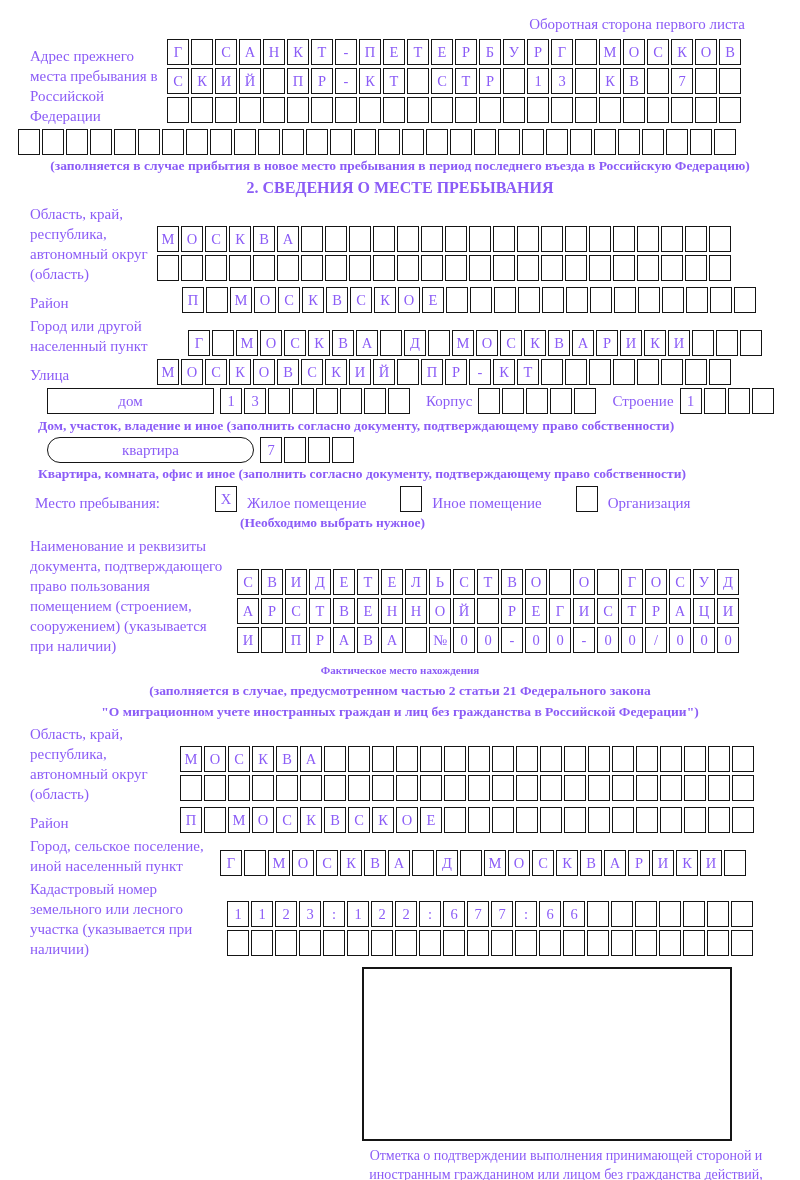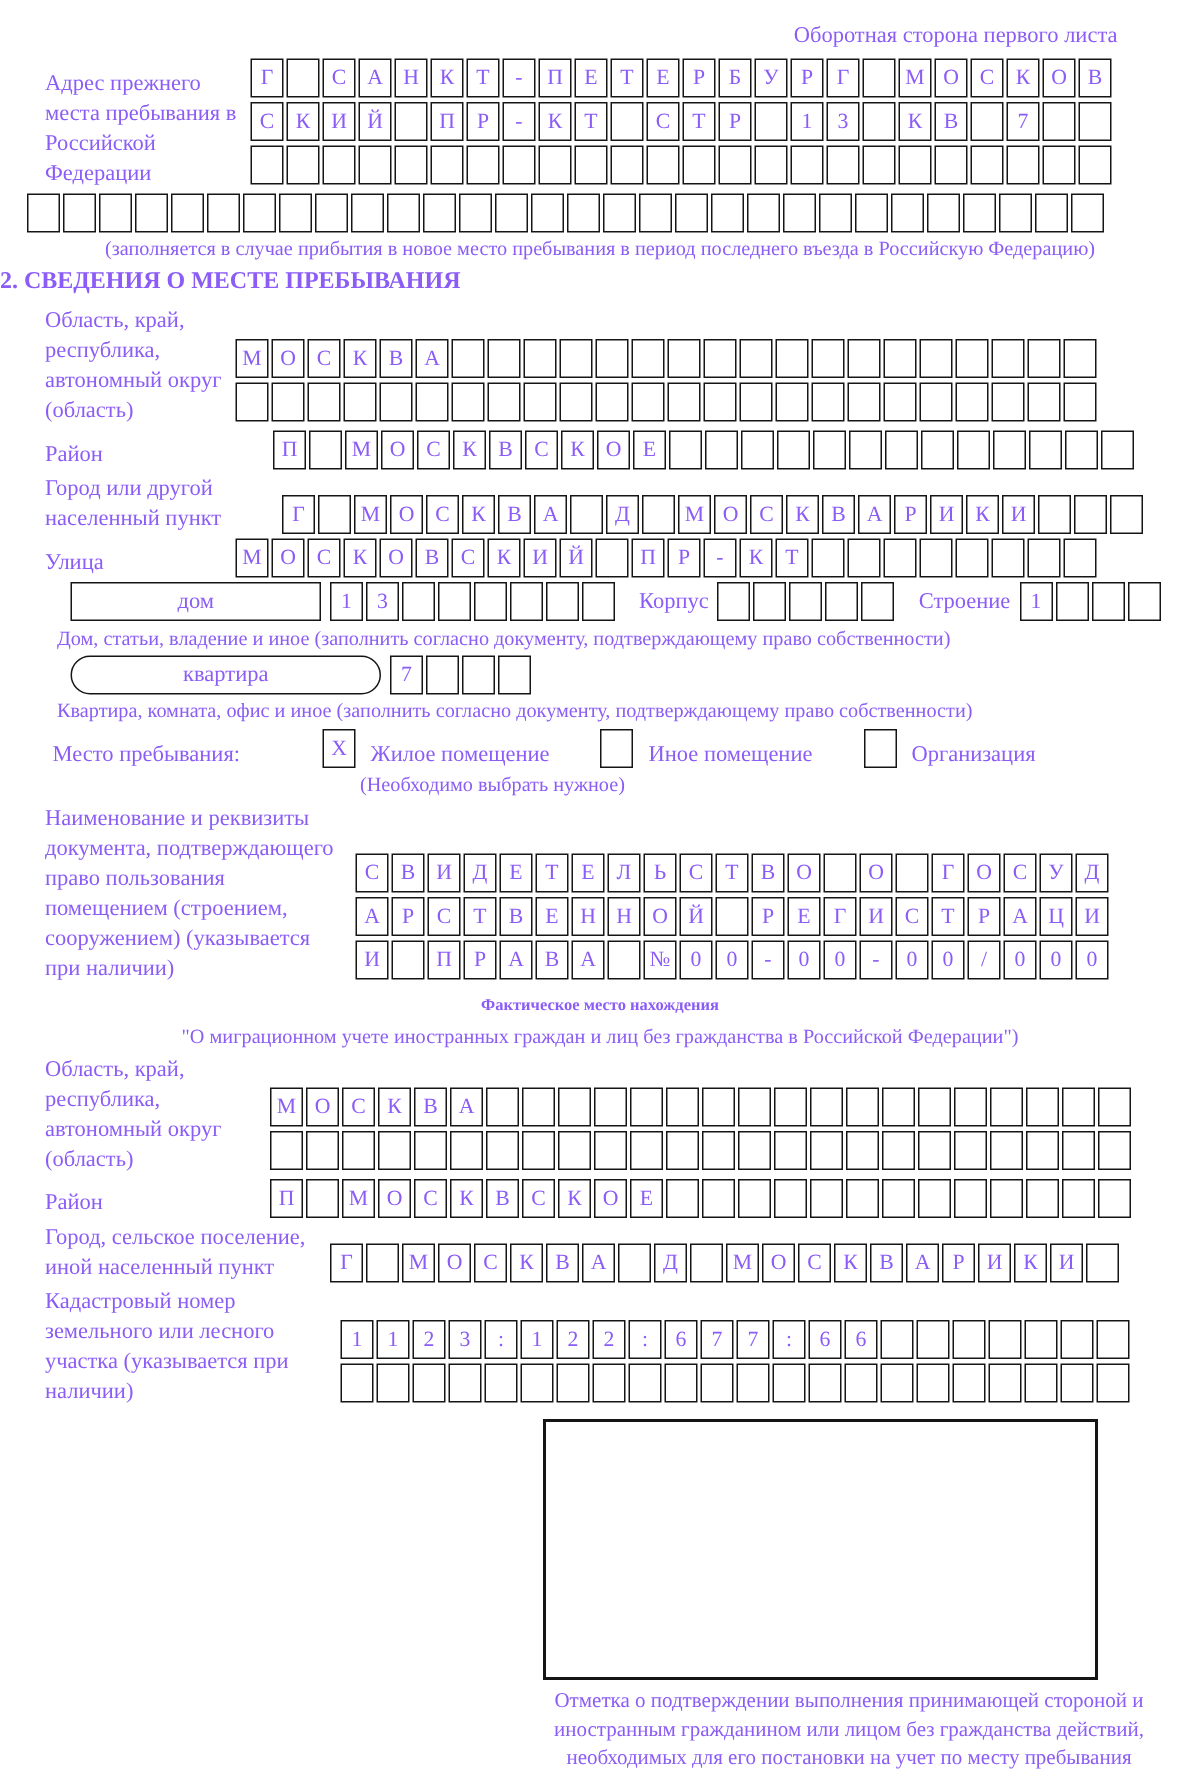--- a/index.html
+++ b/index.html
@@ -13,24 +13,24 @@
   .lbl{font-size:15px;line-height:20px;flex:none;padding-right:8px;box-sizing:border-box;}
   .w135{width:137px}.w127{width:127px}.w152{width:152px}.w158{width:158px}
   .w205{width:207px}.w148{width:150px}.w188{width:190px}.w195{width:197px}
   .ccol .cellrow{margin-bottom:3px;}
   .cellrow{display:flex;flex:none;}
   .cell{
     flex:none;width:20px;height:24px;border:1.6px solid #151515;margin-right:2px;
     text-align:center;line-height:24px;font-size:14.5px;background:#fff;
   }
   .fullrow{margin:1px 0 2px 18px;}
-  .caption{font-size:13.5px;line-height:17px;}
+  .caption{font-size:13.5px;line-height:17px;font-weight:bold;}
   .cap-center{text-align:center;margin:1px 10px 4px 10px;}
   .cap-left{margin:0 0 3px 38px;}
-  .sec-title{font-weight:bold;font-size:16px;margin:5px 0 7px 0;}
+  .sec-title{text-align:center;font-weight:bold;font-size:16px;margin:5px 0 7px 0;}
   .domrow{display:flex;align-items:flex-start;margin:0 0 2px 15px;padding-left:32px;}
   .widebox{
     flex:none;border:1.6px solid #151515;height:24px;line-height:24px;
     text-align:center;font-size:15px;margin-right:6px;
   }
   .wb-dom{width:165px;} .wb-kv{width:205px;border-radius:13px;}
   .inline-lbl{font-size:15px;line-height:27px;margin:0 6px 0 14px;flex:none;}
   .checkrow{display:flex;align-items:flex-end;margin:4px 0 2px 35px;font-size:15px;}
   .main-lbl{width:180px;flex:none;}
   .checkbox{margin-right:10px;}
@@ -336,21 +336,21 @@
         <span class="cell"></span>
       </div>
     <div class="inline-lbl">Строение</div>
     <div class="cellrow">
         <span class="cell">1</span>
         <span class="cell"></span>
         <span class="cell"></span>
         <span class="cell"></span>
       </div>
   </div>
-  <div class="caption cap-left">Дом, статьи, владение и иное (заполнить согласно документу, подтверждающему право собственности)</div>
+  <div class="caption cap-left">Дом, участок, владение и иное (заполнить согласно документу, подтверждающему право собственности)</div>
 
   <div class="domrow">
     <div class="widebox wb-kv">квартира</div>
     <div class="cellrow">
         <span class="cell">7</span>
         <span class="cell"></span>
         <span class="cell"></span>
         <span class="cell"></span>
       </div>
   </div>
@@ -436,20 +436,21 @@
           <span class="cell">0</span>
           <span class="cell">/</span>
           <span class="cell">0</span>
           <span class="cell">0</span>
           <span class="cell">0</span>
         </div>
     </div>
   </div>
 
   <div class="fact-title">Фактическое место нахождения</div>
+  <div class="caption cap-center">(заполняется в случае, предусмотренном частью 2 статьи 21 Федерального закона</div>
   <div class="caption cap-center">"О миграционном учете иностранных граждан и лиц без гражданства в Российской Федерации")</div>
 
   <div class="frow">
     <div class="lbl w148">Область, край, республика, автономный округ (область)</div>
     <div class="ccol">
       <div class="cellrow">
           <span class="cell">М</span>
           <span class="cell">О</span>
           <span class="cell">С</span>
           <span class="cell">К</span>

